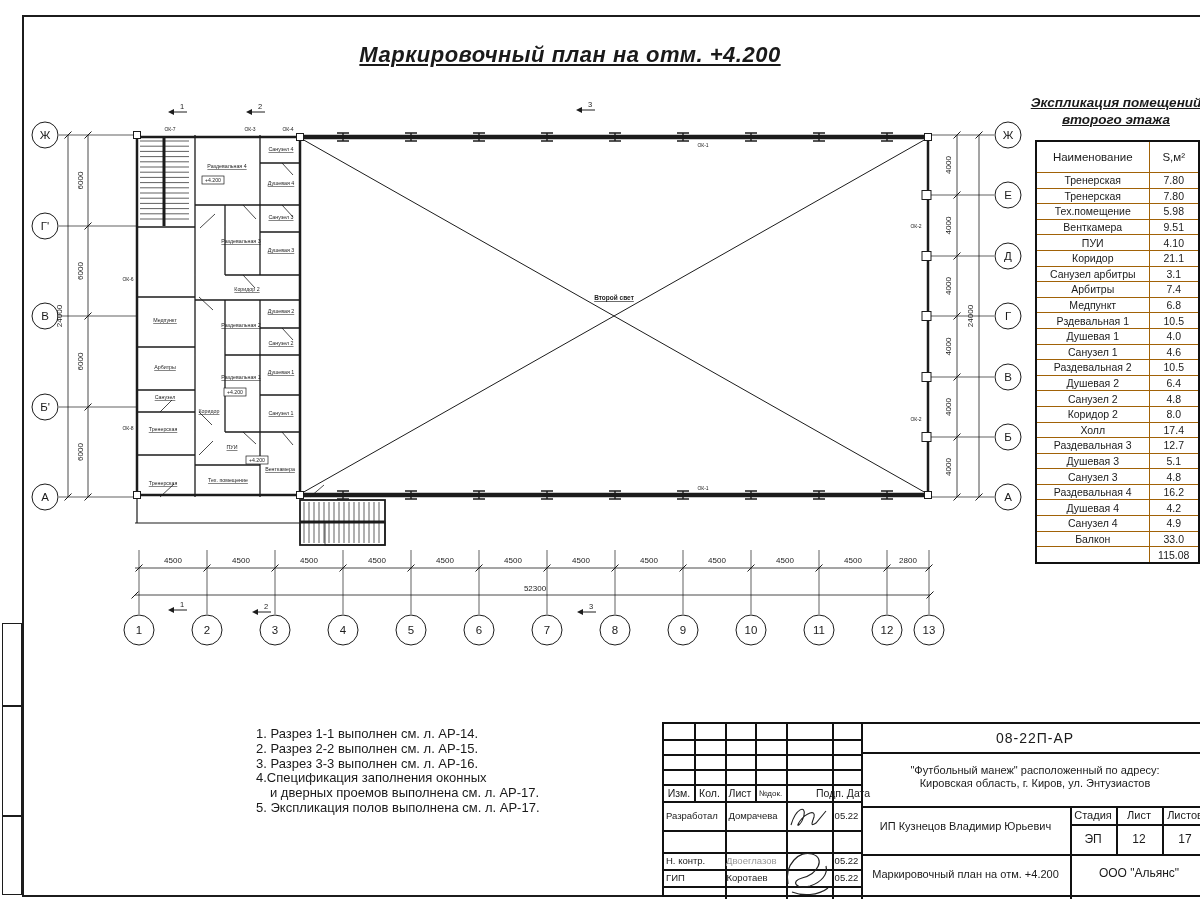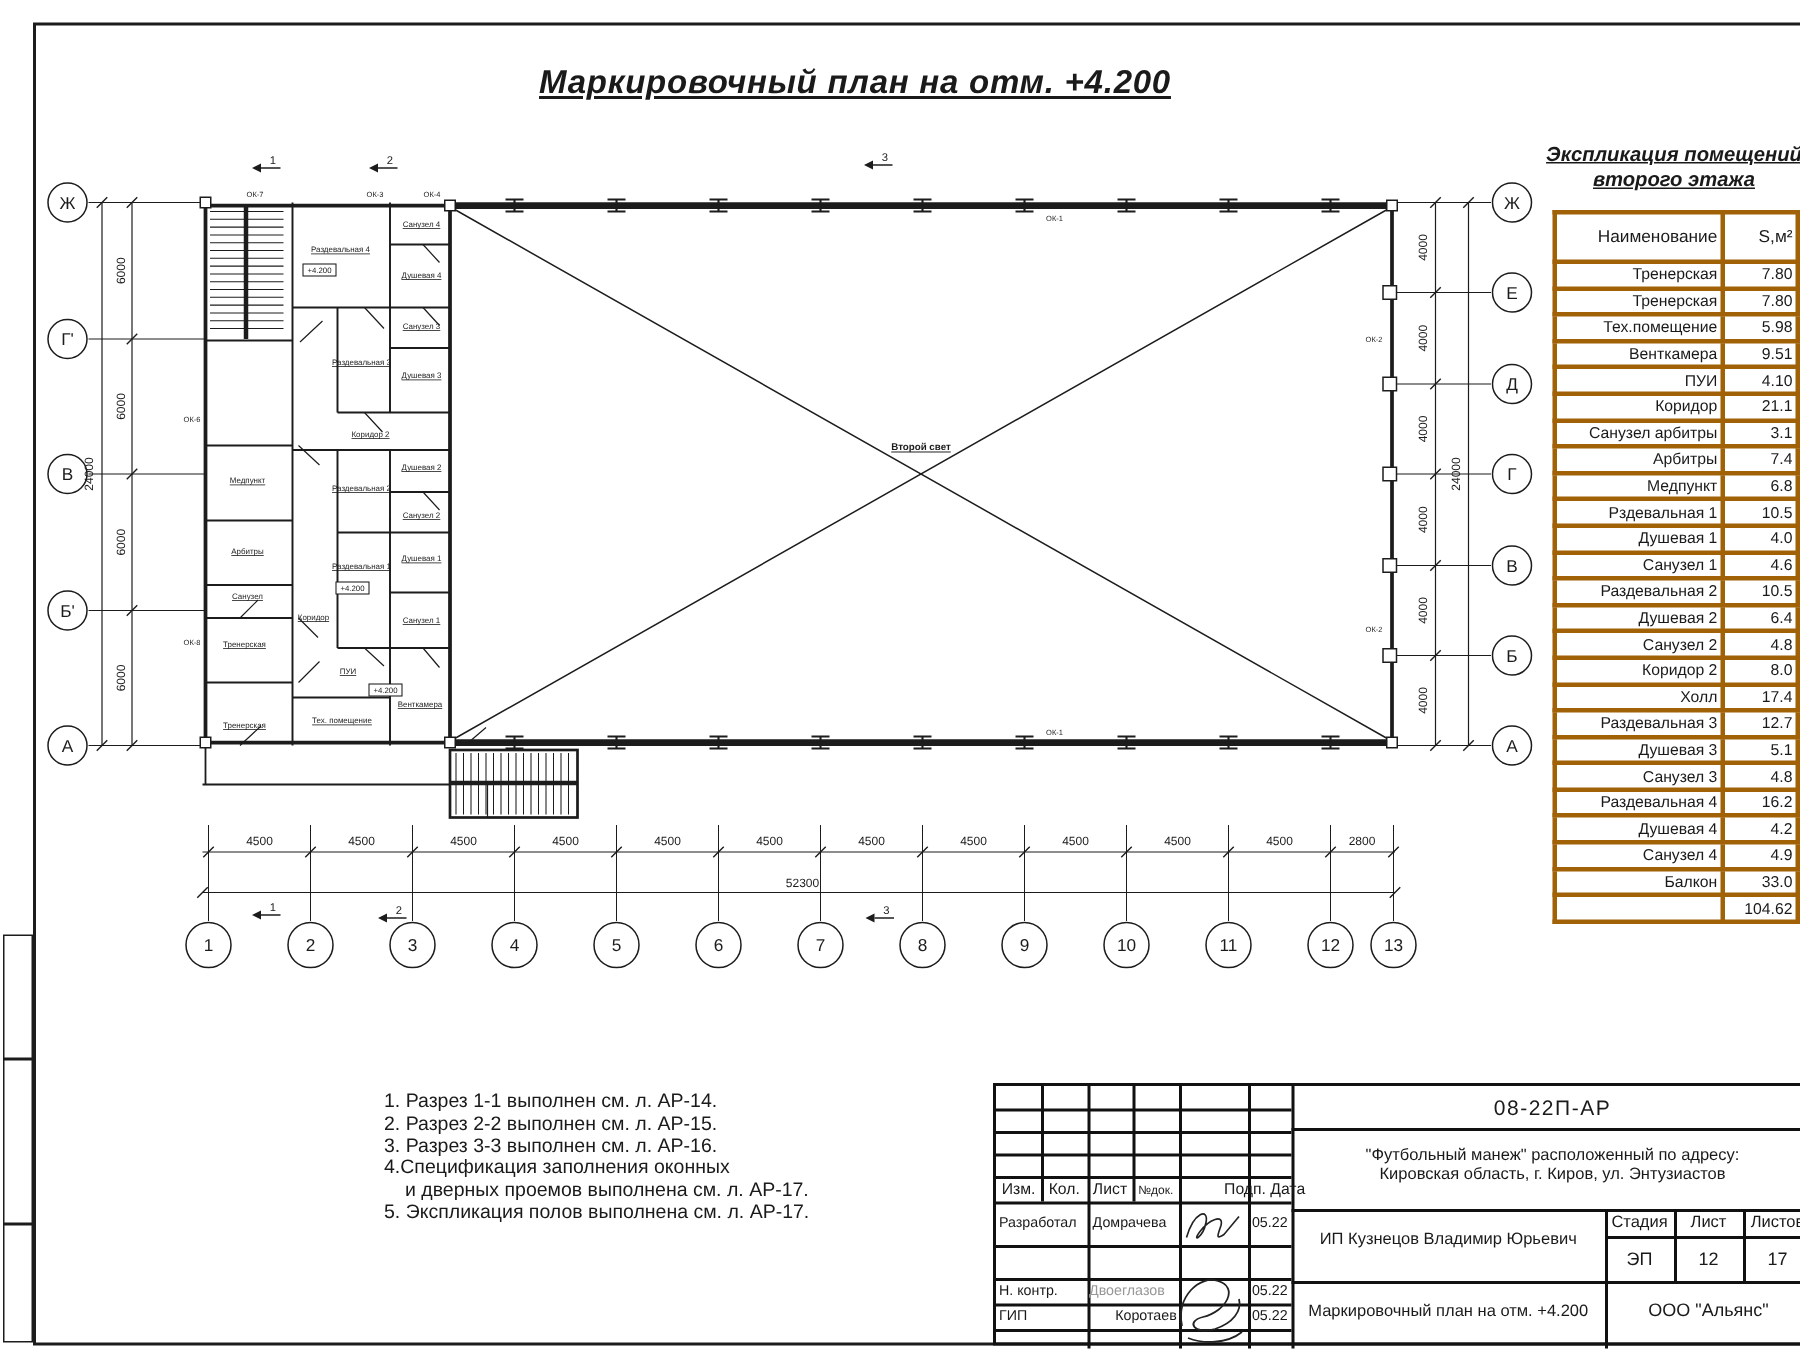--- a/index.html
+++ b/index.html
@@ -12,21 +12,21 @@
   .sheet-frame{left:22px;top:15px;width:1190px;height:882px;border:2px solid #1c1c1c;box-sizing:border-box;}
   .edge-box{left:2px;width:20px;border:1.5px solid #1c1c1c;box-sizing:border-box;background:#fff;}
   
   .main-title{left:320px;top:42px;width:500px;text-align:center;
     font-size:22px;font-style:italic;font-weight:bold;text-decoration:underline;letter-spacing:.5px;}
   
   .expl-title{left:1028px;top:94px;width:176px;text-align:center;
     font-size:13.5px;font-style:italic;font-weight:bold;line-height:17px;}
   .expl-title div{text-decoration:underline;}
   table.expl{left:1035px;top:140px;border-collapse:collapse;border:2px solid #111;table-layout:fixed;}
-  table.expl th,table.expl td{border:3px solid #a16207;text-align:right;padding:0 2px;
+  table.expl th,table.expl td{border:1px solid #a16207;text-align:center;padding:0 2px;
     font-size:10.5px;line-height:12px;height:14.6px;overflow:hidden;white-space:nowrap;}
   table.expl th{height:30px;font-weight:normal;font-size:11.5px;}
   .col-name{width:110px;} .col-area{width:46px;}
   
   .notes{left:218px;top:727px;font-size:13px;line-height:14.8px;white-space:nowrap;margin-left:38px;}
   .notes .indent{padding-left:14px;}
   
   .tb{left:662px;top:722px;width:545px;height:175px;border:2px solid #111;box-sizing:border-box;}
   .tb .vl{position:absolute;width:1.5px;background:#111;}
   .tb .hl{position:absolute;height:1.5px;background:#111;}
@@ -437,21 +437,21 @@
       <tr>
         <td>Санузел 4</td>
         <td>4.9</td>
       </tr>
       <tr>
         <td>Балкон</td>
         <td>33.0</td>
       </tr>
       <tr>
         <td></td>
-        <td>104.62</td>
+        <td>115.08</td>
       </tr>
     </tbody>
 </table>
 
 <div class="abs notes" id="notes">
     <div>1. Разрез 1-1 выполнен см. л. АР-14.</div>
     <div>2. Разрез 2-2 выполнен см. л. АР-15.</div>
     <div>3. Разрез 3-3 выполнен см. л. АР-16.</div>
     <div>4.Спецификация заполнения оконных</div>
     <div class="indent">и дверных проемов выполнена см. л. АР-17.</div>
@@ -505,21 +505,21 @@
   <div class="cell" style="left:122px;top:63px;width:46px;font-size:10.5px;padding-left:21px;">Подп.</div>
   <div class="cell" style="left:180px;top:63px;width:29px;font-size:10.5px;">Дата</div>
 
   <div class="cell" style="left:2px;top:86px;width:58px;font-size:9.5px;text-align:left;">Разработал</div>
   <div class="cell" style="left:62px;top:86px;width:54px;font-size:9.5px;">Домрачева</div>
   <div class="cell" style="left:168px;top:86px;width:29px;font-size:9.5px;">05.22</div>
   <div class="cell" style="left:2px;top:131px;width:58px;font-size:9.5px;text-align:left;">Н. контр.</div>
   <div class="cell grey" style="left:62px;top:131px;width:37px;font-size:9.5px;">Двоеглазов</div>
   <div class="cell" style="left:168px;top:131px;width:29px;font-size:9.5px;">05.22</div>
   <div class="cell" style="left:2px;top:148px;width:58px;font-size:9.5px;text-align:left;">ГИП</div>
-  <div class="cell" style="left:79px;top:148px;width:42px;font-size:9.5px;">Коротаев</div>
+  <div class="cell" style="left:62px;top:148px;width:42px;font-size:9.5px;">Коротаев</div>
   <div class="cell" style="left:168px;top:148px;width:29px;font-size:9.5px;">05.22</div>
 
   <svg class="sig" style="left:122px;top:79px;" width="44" height="27" viewBox="0 0 44 27">
     <path d="M5,22 C10,5 20,2 18,12 C16,22 8,26 14,18 C20,10 30,6 28,14 C26,20 24,24 30,20 L40,8" fill="none" stroke="#222" stroke-width="1.1"></path>
   </svg>
   <svg class="sig" style="left:118px;top:122px;" width="50" height="50" viewBox="0 0 50 50">
     <path d="M6,38 C2,18 18,4 30,8 C44,12 36,28 20,32 C8,35 14,44 28,40 C40,36 46,28 44,20 M10,46 C20,50 36,50 46,42" fill="none" stroke="#222" stroke-width="1.2"></path>
   </svg>
 </div>
 

